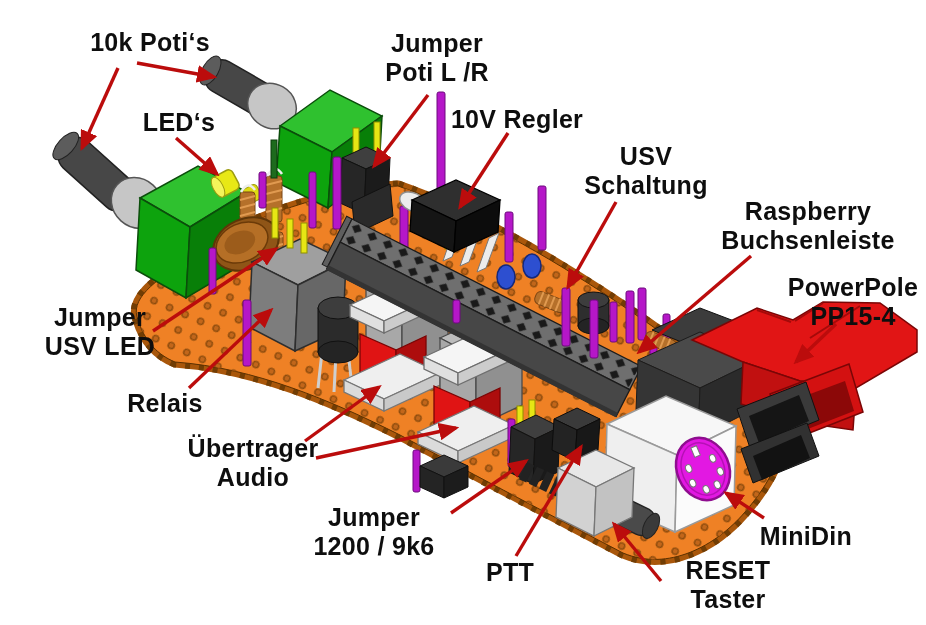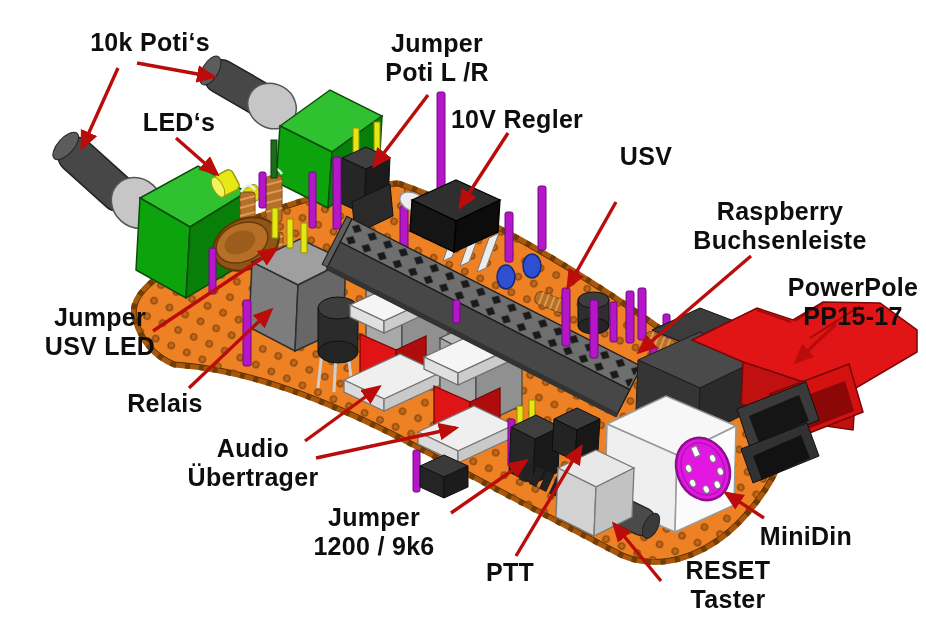--- a/index.html
+++ b/index.html
@@ -330,39 +330,40 @@
 </div>
 <div class="lbl" style="left:437px;top:29px">
   <span class="ln">Jumper</span>
   <span class="ln">Poti L /R</span>
 </div>
 <div class="lbl" style="left:517px;top:105px">
   <span class="ln">10V Regler</span>
 </div>
 <div class="lbl" style="left:646px;top:142px">
   <span class="ln">USV</span>
-</div>
-<div class="lbl" style="left:780px;top:197px">
+  <span class="ln">Schaltung</span>
+</div>
+<div class="lbl" style="left:808px;top:197px">
   <span class="ln">Raspberry</span>
   <span class="ln">Buchsenleiste</span>
 </div>
 <div class="lbl" style="left:853px;top:273px">
   <span class="ln">PowerPole</span>
-  <span class="ln">PP15-17</span>
+  <span class="ln">PP15-4</span>
 </div>
 <div class="lbl" style="left:100px;top:303px">
   <span class="ln">Jumper</span>
   <span class="ln">USV LED</span>
 </div>
 <div class="lbl" style="left:165px;top:389px">
   <span class="ln">Relais</span>
 </div>
 <div class="lbl" style="left:253px;top:434px">
+  <span class="ln">Übertrager</span>
   <span class="ln">Audio</span>
-  <span class="ln">Übertrager</span>
 </div>
 <div class="lbl" style="left:374px;top:503px">
   <span class="ln">Jumper</span>
   <span class="ln">1200 / 9k6</span>
 </div>
 <div class="lbl" style="left:510px;top:558px">
   <span class="ln">PTT</span>
 </div>
 <div class="lbl" style="left:728px;top:556px">
   <span class="ln">RESET</span>

